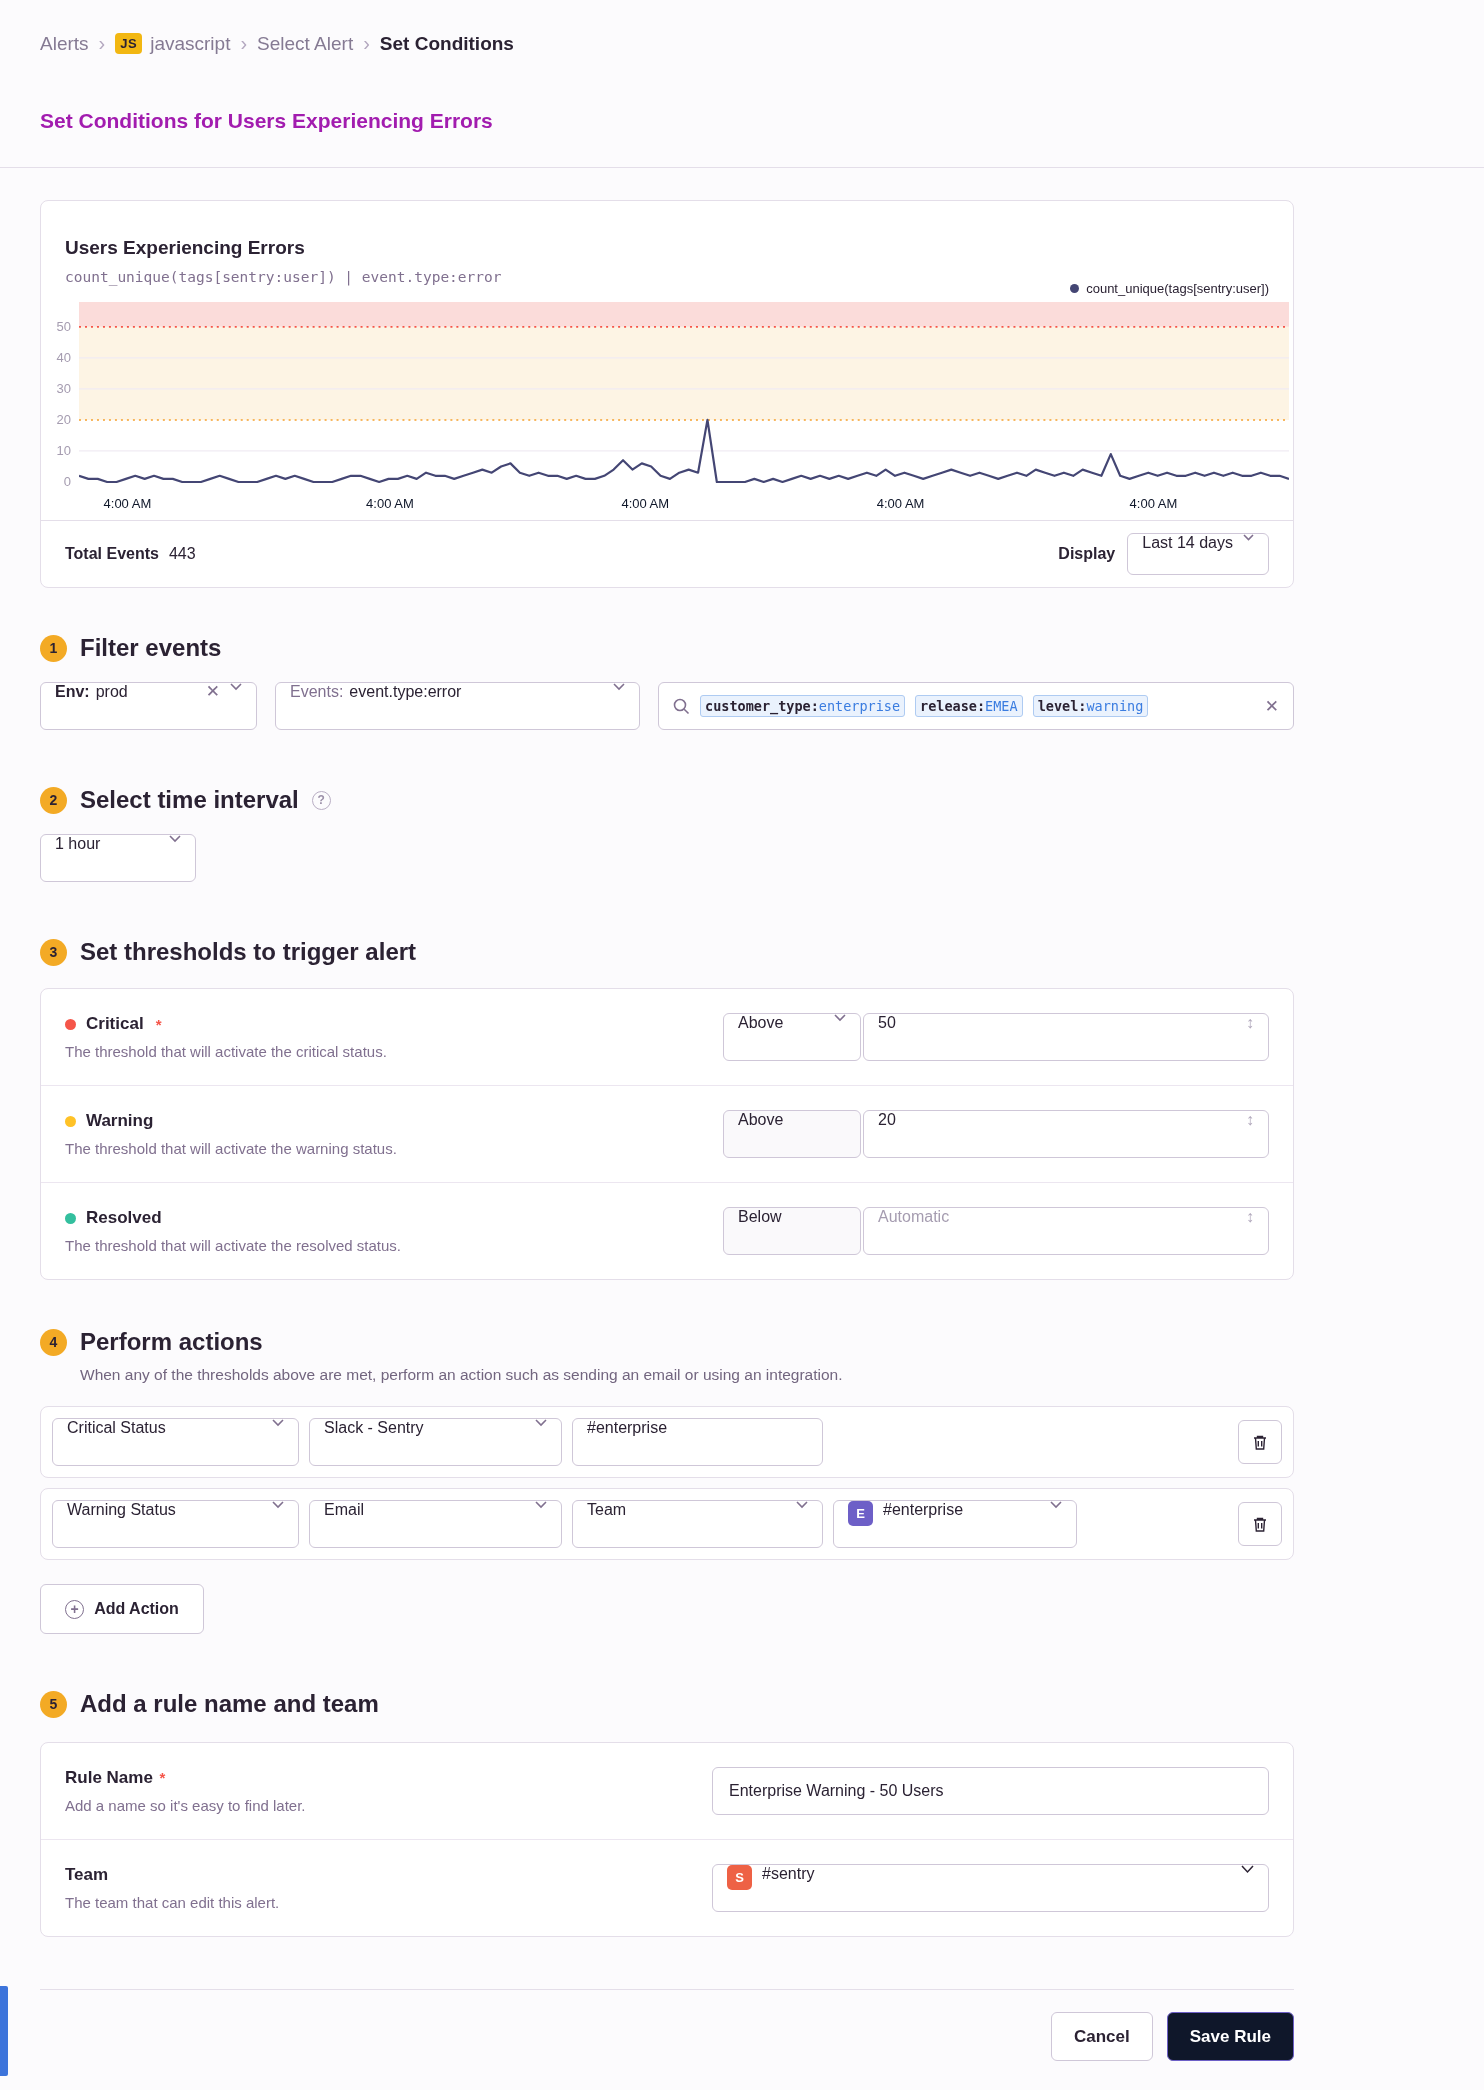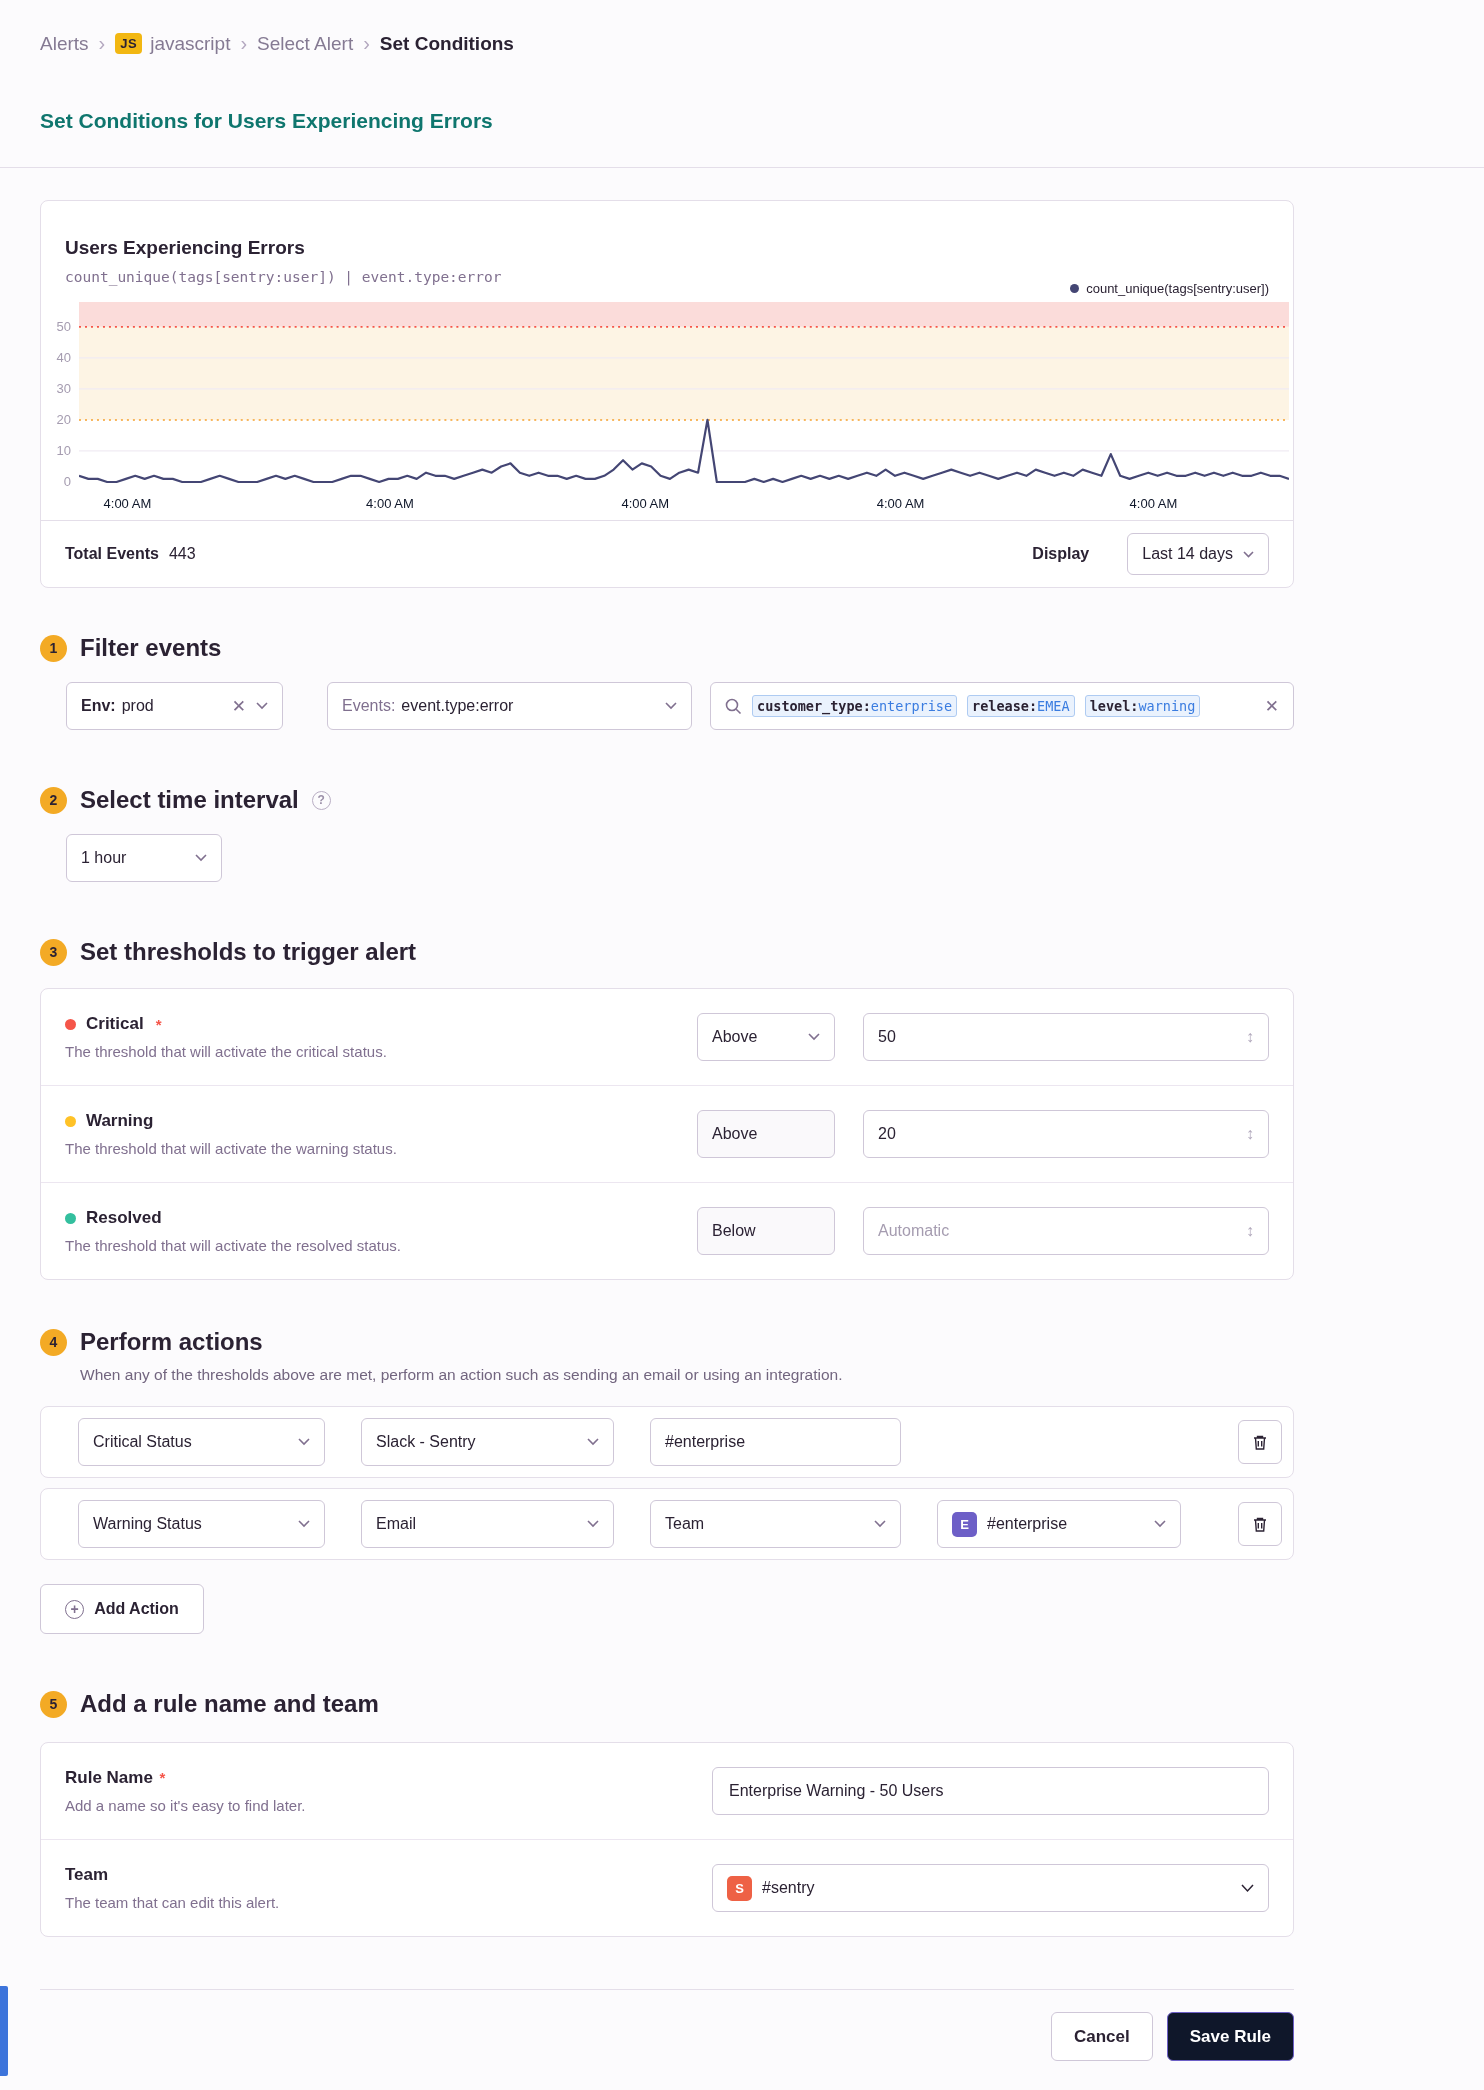--- a/index.html
+++ b/index.html
@@ -15,21 +15,21 @@
   .header { padding:32px 40px 0 40px; }
   .breadcrumb { display:flex; align-items:center; gap:10px; font-size:19px; color:#857a93; }
   .breadcrumb .sep { color:#b3a7bf; font-size:20px; }
   .crumb { cursor:pointer; }
   .crumb.current { color:#2b2233; font-weight:600; }
   .proj-badge {
     background:#f2b712; color:#2b2233; font-weight:700; font-size:13px;
     padding:3px 5px; border-radius:4px; letter-spacing:0.5px;
   }
   .crumb-proj { display:flex; align-items:center; gap:8px; }
-  .page-title { margin-top:54px; font-size:21px; font-weight:600; color:#0f766e; }
+  .page-title { margin-top:54px; font-size:21px; font-weight:600; color:#a21caf; }
   .page-divider { margin-top:34px; border-bottom:1px solid #e4dee9; width:100%; }
 
   main { width:1254px; margin-left:40px; padding-bottom:40px; }
 
   .card { background:#fff; border:1px solid #e4dee9; border-radius:8px; }
 
   
   .chart-card { margin-top:32px; }
   .chart-head { padding:36px 24px 0 24px; }
   .chart-title { font-size:19px; font-weight:600; }
@@ -48,23 +48,23 @@
     margin-top:2px; border-top:1px solid #e4dee9; padding:12px 24px;
     display:flex; justify-content:space-between; align-items:center; min-height:62px;
   }
   .total-events { display:flex; align-items:baseline; gap:10px; font-size:16px; }
   .total-events .lbl { font-weight:600; }
   .display-group { display:flex; align-items:center; gap:12px; font-size:16px; }
   .display-group .lbl { font-weight:600; }
 
   
   .control {
-    display:flex; align-items:center; background:#fff;
+    display:flex; align-items:flex-start; background:#fff;
     border:1px solid #cfc7d8; border-radius:6px; height:48px;
-    padding:0 14px; font-size:16px; color:#2b2233; cursor:pointer;margin-left:26px;
+    padding:0 14px; font-size:16px; color:#2b2233; cursor:pointer;
   }
   .control.sm { height:42px; }
   .control .grow { flex:1; }
   .chev { flex:none; margin-left:10px; display:inline-flex; }
   .muted { color:#80708f; }
   .x-ico { color:#80708f; font-size:17px; line-height:1; cursor:pointer; }
 
   
   .step-head { display:flex; align-items:center; gap:13px; }
   .step-badge {

